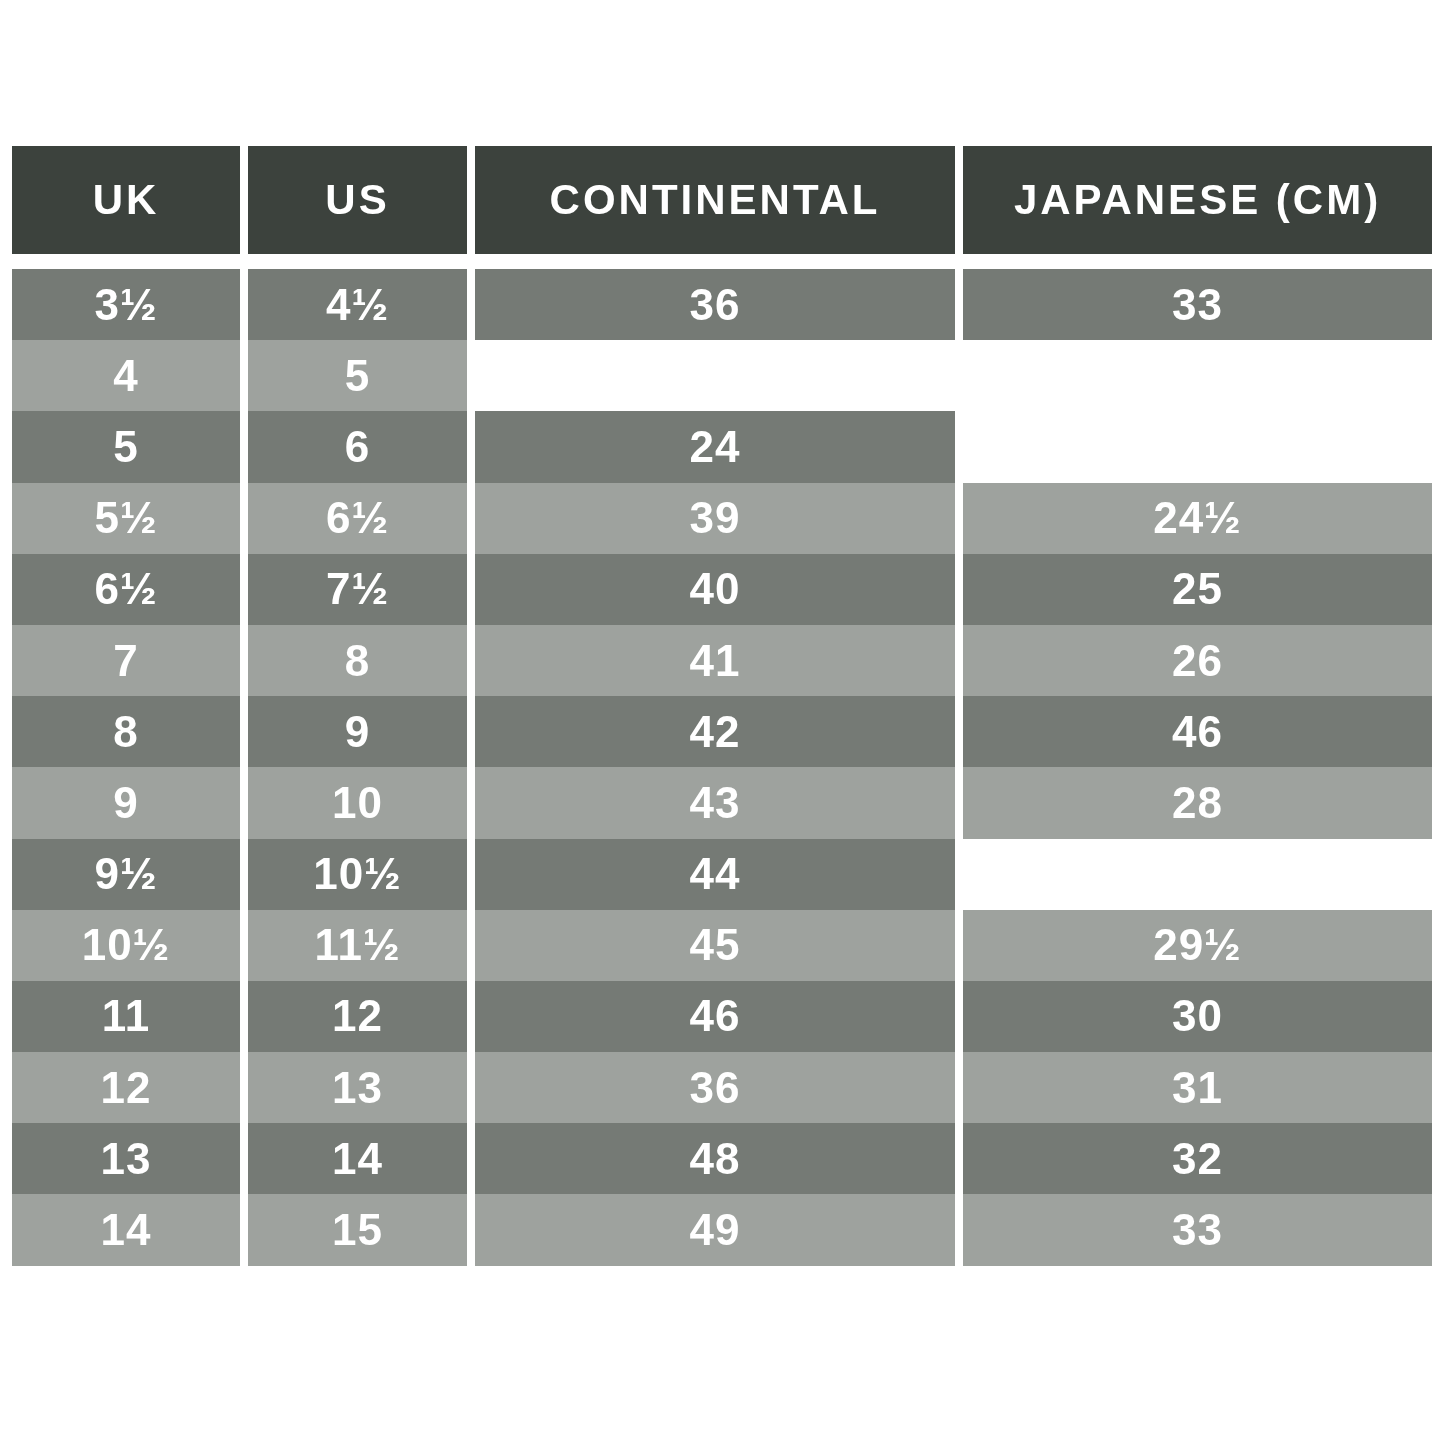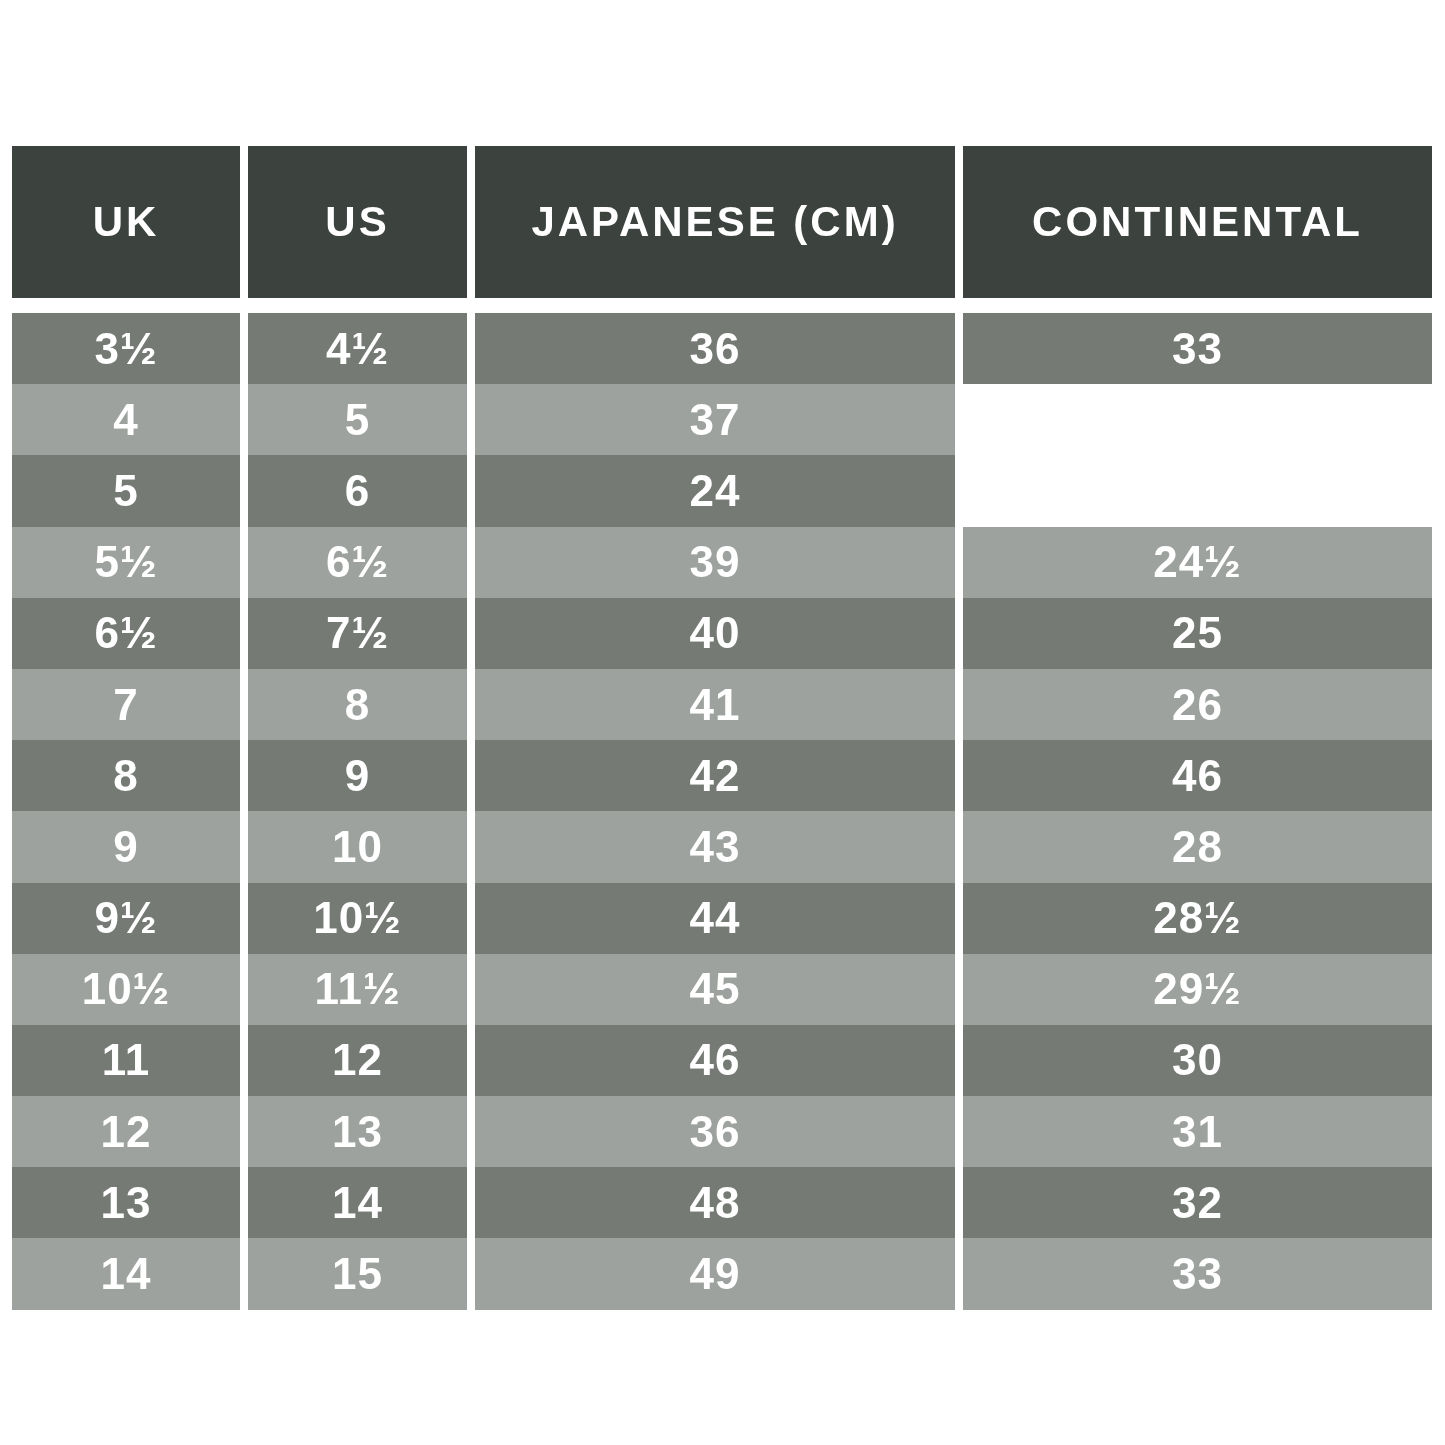--- a/index.html
+++ b/index.html
@@ -21,21 +21,21 @@
     left: 12px;
     top: 146px;
     width: 1420px;
   }
   .grid-row {
     display: grid;
     grid-template-columns: 228fr 219fr 480fr 469fr;
     column-gap: 8px;
   }
   .header-row {
-    height: 152px;
+    height: 108px;
   }
   .header-cell {
     background: var(--header-bg, #3c423d);
     color: var(--text-color, #ffffff);
     display: flex;
     align-items: center;
     justify-content: center;
     font-size: 42px;
     letter-spacing: 3px;
     white-space: nowrap;
@@ -62,35 +62,34 @@
 </style>
 </head>
 <body style="background: rgb(255, 255, 255);">
 
 <div class="canvas">
   <div class="size-table">
 
     <div class="grid-row header-row">
       <div class="header-cell">UK</div>
       <div class="header-cell">US</div>
+      <div class="header-cell">CONTINENTAL</div>
       <div class="header-cell">JAPANESE (CM)</div>
-      <div class="header-cell">CONTINENTAL</div>
     </div>
 
     <div class="table-body">
         <div class="grid-row data-row">
           <div class="data-cell">3½</div>
           <div class="data-cell">4½</div>
           <div class="data-cell">36</div>
           <div class="data-cell">33</div>
         </div>
         <div class="grid-row data-row light">
           <div class="data-cell">4</div>
           <div class="data-cell">5</div>
-          <div class="data-cell">37</div>
         </div>
         <div class="grid-row data-row">
           <div class="data-cell">5</div>
           <div class="data-cell">6</div>
           <div class="data-cell">24</div>
         </div>
         <div class="grid-row data-row light">
           <div class="data-cell">5½</div>
           <div class="data-cell">6½</div>
           <div class="data-cell">39</div>
@@ -117,21 +116,20 @@
         <div class="grid-row data-row light">
           <div class="data-cell">9</div>
           <div class="data-cell">10</div>
           <div class="data-cell">43</div>
           <div class="data-cell">28</div>
         </div>
         <div class="grid-row data-row">
           <div class="data-cell">9½</div>
           <div class="data-cell">10½</div>
           <div class="data-cell">44</div>
-          <div class="data-cell">28½</div>
         </div>
         <div class="grid-row data-row light">
           <div class="data-cell">10½</div>
           <div class="data-cell">11½</div>
           <div class="data-cell">45</div>
           <div class="data-cell">29½</div>
         </div>
         <div class="grid-row data-row">
           <div class="data-cell">11</div>
           <div class="data-cell">12</div>

